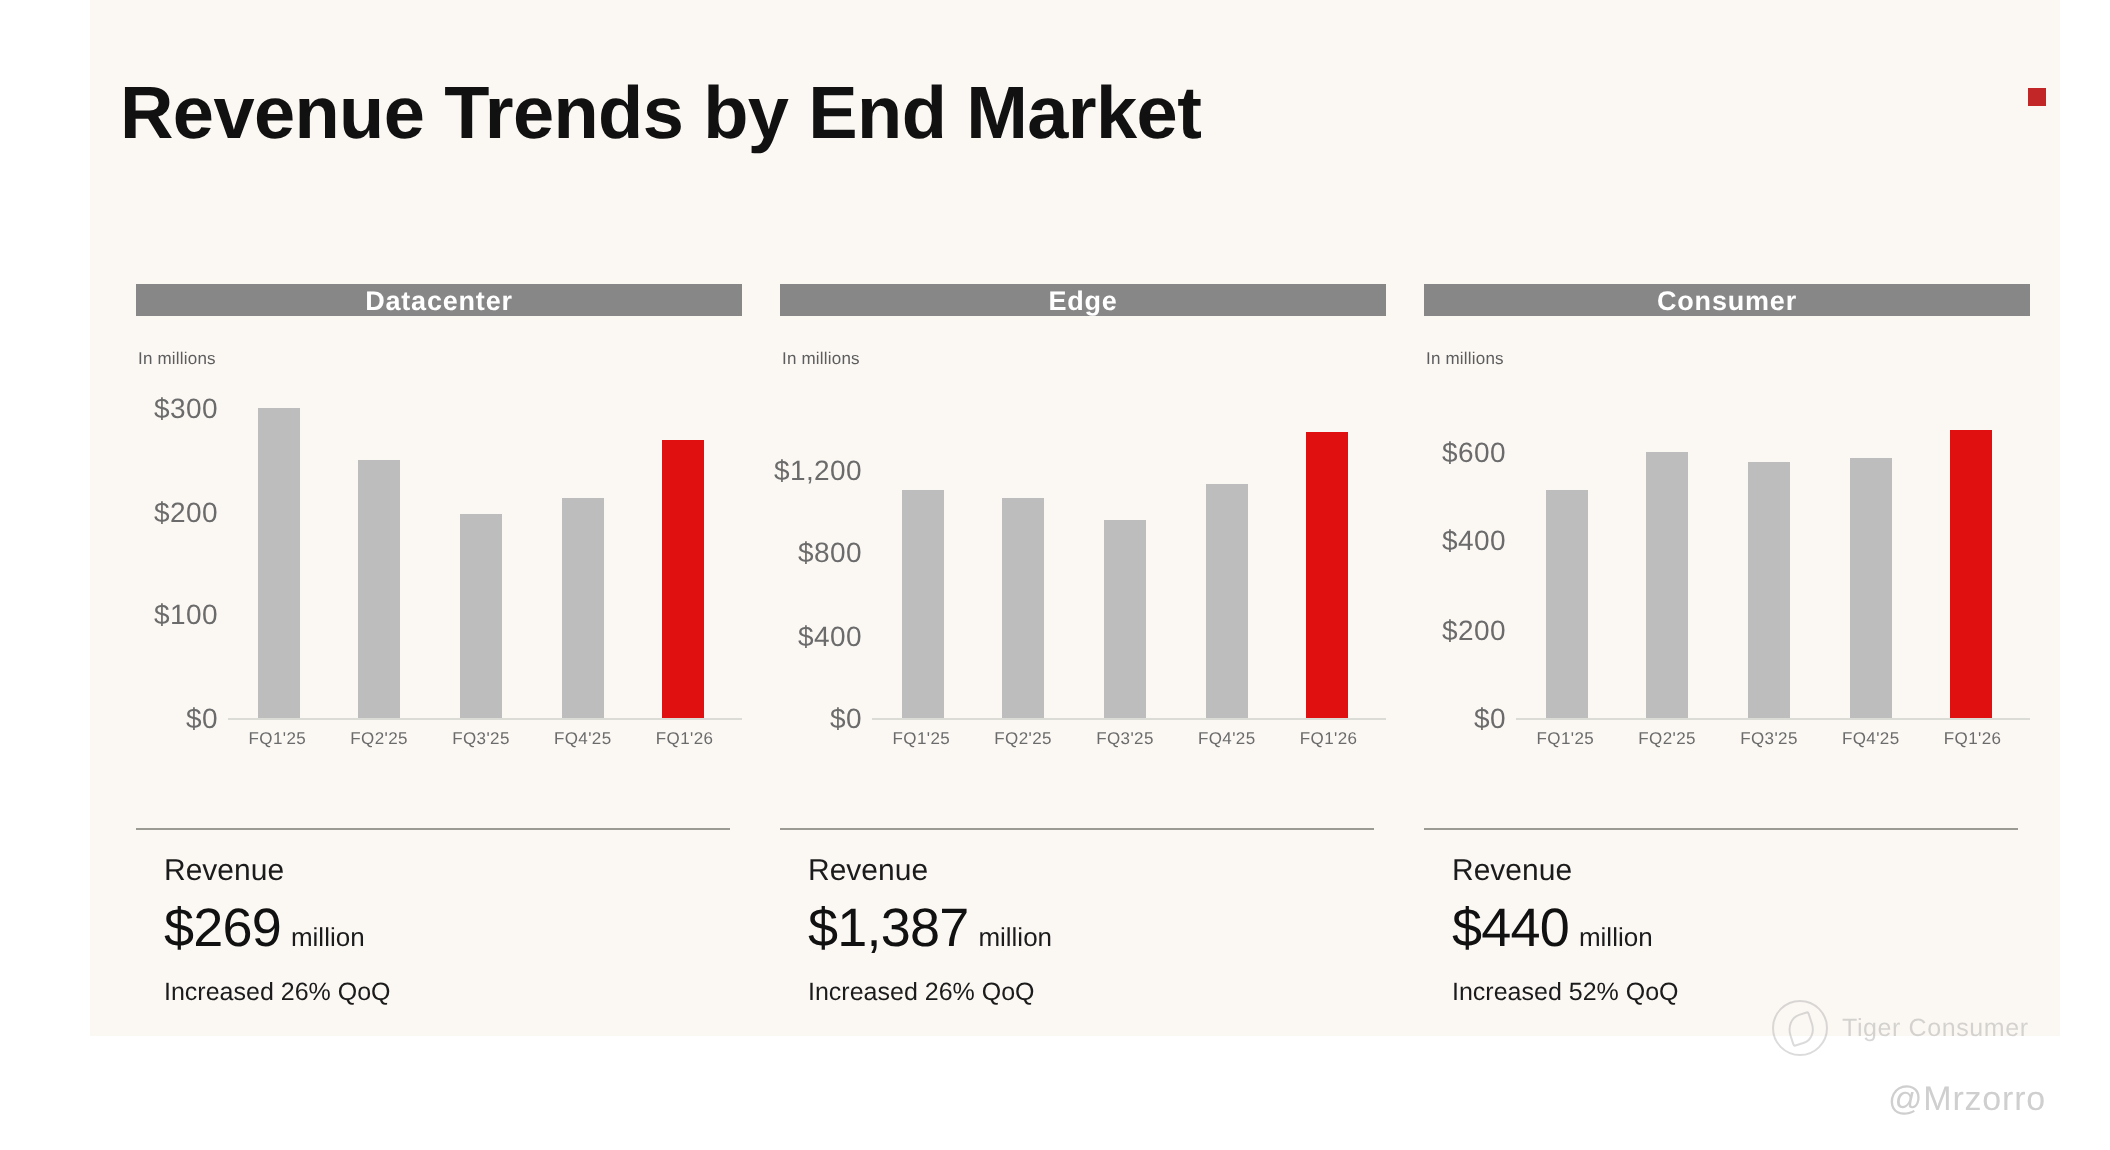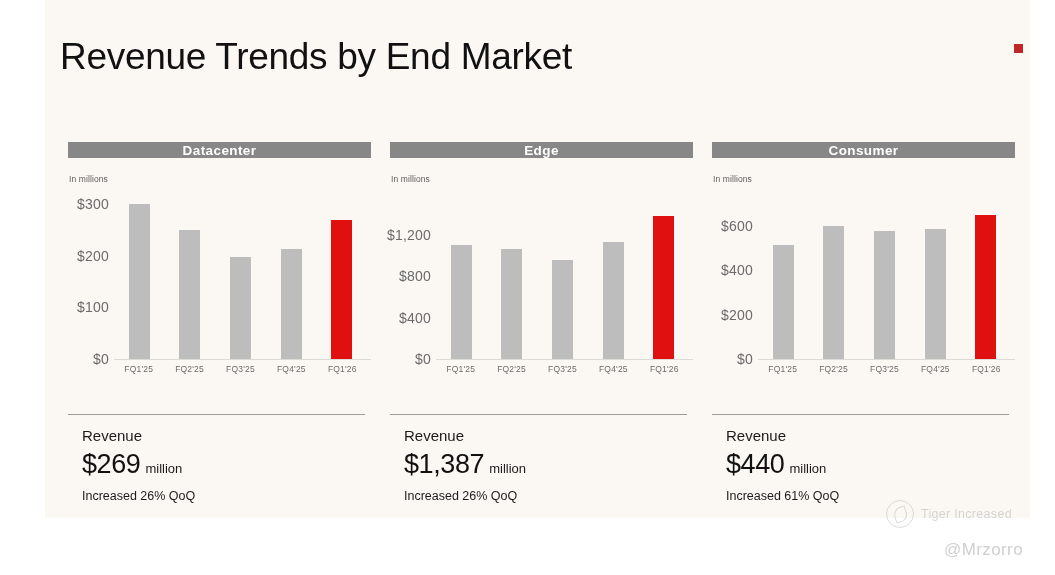--- a/index.html
+++ b/index.html
@@ -25,21 +25,21 @@
     height: 518px;
     background: #fbf8f4;
   }
 
   
   #page-title {
     position: absolute;
     left: 15px;
     top: 36px;
     font-size: 37px;
-    font-weight: 400;
+    font-weight: 700;
     letter-spacing: -0.3px;
     color: #111111;
     white-space: nowrap;
     font-family: "Liberation Sans", sans-serif;
   }
 
   #title-marker {
     position: absolute;
     left: 969px;
     top: 44px;
@@ -391,24 +391,24 @@
             <div class="x-label">FQ4'25</div>
             <div class="x-label">FQ1'26</div>
           </div>
       </div>
       <div class="panel-divider"></div>
       <div class="summary">
         <div class="summary-label">Revenue</div>
         <div class="summary-value-row">
           <span class="summary-amount">$440</span><span class="summary-unit">million</span>
         </div>
-        <div class="summary-note">Increased 61% QoQ</div>
+        <div class="summary-note">Increased 52% QoQ</div>
       </div>
     </div>
 
   </div>
 </div>
 
 <div id="wm-tiger">
   <span class="wm-logo"></span>
-  <span class="wm-text">Tiger Increased</span>
+  <span class="wm-text">Tiger Consumer</span>
 </div>
 <div id="wm-handle">@Mrzorro</div>
 
 </body></html>

